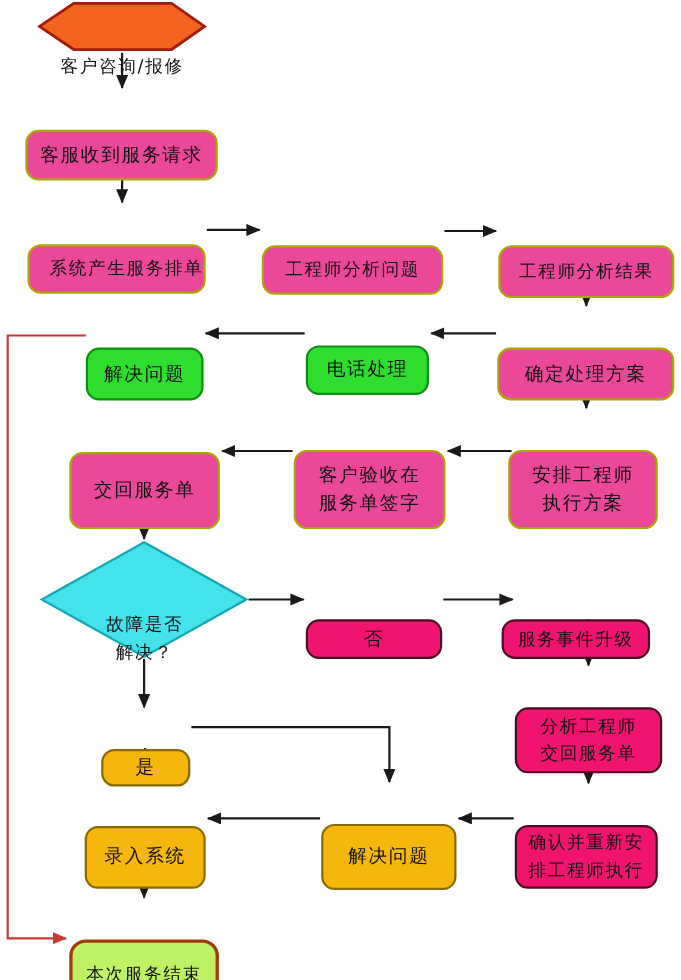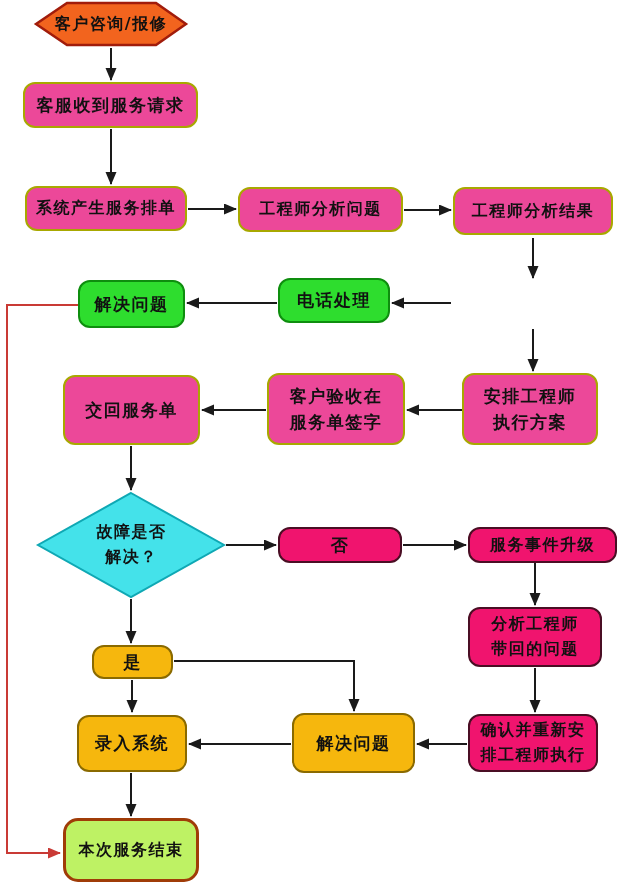--- a/index.html
+++ b/index.html
@@ -3,23 +3,23 @@
 <meta charset="utf-8">
 <style>
   html,body { margin:0; padding:0; background:#ffffff; }
   #stage {
     position:relative; width:619px; height:891px; background:#ffffff;
     font-family:"DejaVu Sans", sans-serif; overflow:hidden;
   }
   #edges { position:absolute; left:0; top:0; width:619px; height:891px; }
   .node {
     position:absolute; display:flex; align-items:center; justify-content:center;
-    text-align:center; font-weight:700; font-size:17px; color:#111;
+    text-align:center; font-weight:400; font-size:17px; color:#111;
     letter-spacing:1.5px; line-height:1.55; border-radius:12px;
-    white-space:pre-line; box-sizing:border-box;
+    white-space:pre-line; box-sizing:border-box;margin-top:36px;
   }
   .plain { background:transparent; border:none; }
   .yellow { background:#ec4899; border:2px solid #a8a800; }
   .green  { background:#2edd2e; border:2px solid #0e8e0e; }
   .gold   { background:#f6b70d; border:2px solid #8a6a00; }
   .pink   { background:#f0146e; border:2px solid #4a0e24; }
   .end-orange { background:#bef264; border:3px solid #a03c08; border-radius:15px; }
 </style>
 </head>
 <body>
@@ -68,32 +68,35 @@
   </svg>
 
   <div class="node plain" style="left:36px; top:2px; width:150px; height:44px; font-size:16px;">
     <span>客户咨询/报修</span>
   </div>
 
   <div class="node yellow" style="left:23px; top:82px; width:175px; height:46px;">
     <span>客服收到服务请求</span>
   </div>
 
-  <div class="node yellow" style="left:25px; top:186px; width:162px; height:45px; font-size:16px;">
+  <div class="node yellow" style="left:25px; top:186px; width:162px; height:45px; font-size:16px;justify-content:flex-end;">
     <span>系统产生服务排单</span>
   </div>
 
   <div class="node yellow" style="left:238px; top:187px; width:165px; height:45px; font-size:16px;">
     <span>工程师分析问题</span>
   </div>
 
   <div class="node yellow" style="left:453px; top:187px; width:160px; height:48px; font-size:16px;">
     <span>工程师分析结果</span>
   </div>
 
+  <div class="node yellow" style="left:452px; top:280px; width:161px; height:48px;">
+    <span>确定处理方案</span>
+  </div>
 
   <div class="node green" style="left:278px; top:278px; width:112px; height:45px;">
     <span>电话处理</span>
   </div>
 
   <div class="node green" style="left:78px; top:280px; width:107px; height:48px;">
     <span>解决问题</span>
   </div>
 
   <div class="node yellow" style="left:462px; top:373px; width:136px; height:72px;">
@@ -112,27 +115,27 @@
 
   <div class="node plain" style="left:38px; top:492px; width:187px; height:106px; font-size:16px;">
     <span>故障是否
 解决？</span>
   </div>
 
   <div class="node pink" style="left:278px; top:527px; width:124px; height:36px;">
     <span>否</span>
   </div>
 
-  <div class="node pink" style="left:468px; top:527px; width:149px; height:36px; font-size:16px;">
+  <div class="node pink" style="left:456px; top:527px; width:135px; height:36px; font-size:16px;">
     <span>服务事件升级</span>
   </div>
 
   <div class="node pink" style="left:468px; top:607px; width:134px; height:60px; font-size:16px;">
     <span>分析工程师
-带回的问题</span>
+交回服务单</span>
   </div>
 
   <div class="node gold" style="left:92px; top:645px; width:81px; height:34px;">
     <span>是</span>
   </div>
 
   <div class="node gold" style="left:77px; top:715px; width:110px; height:57px;">
     <span>录入系统</span>
   </div>
 

